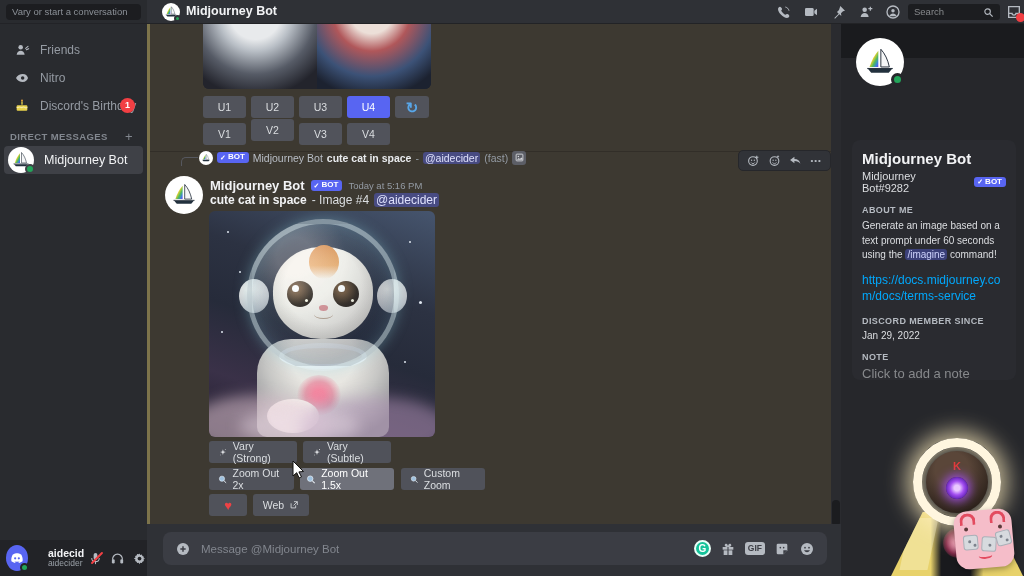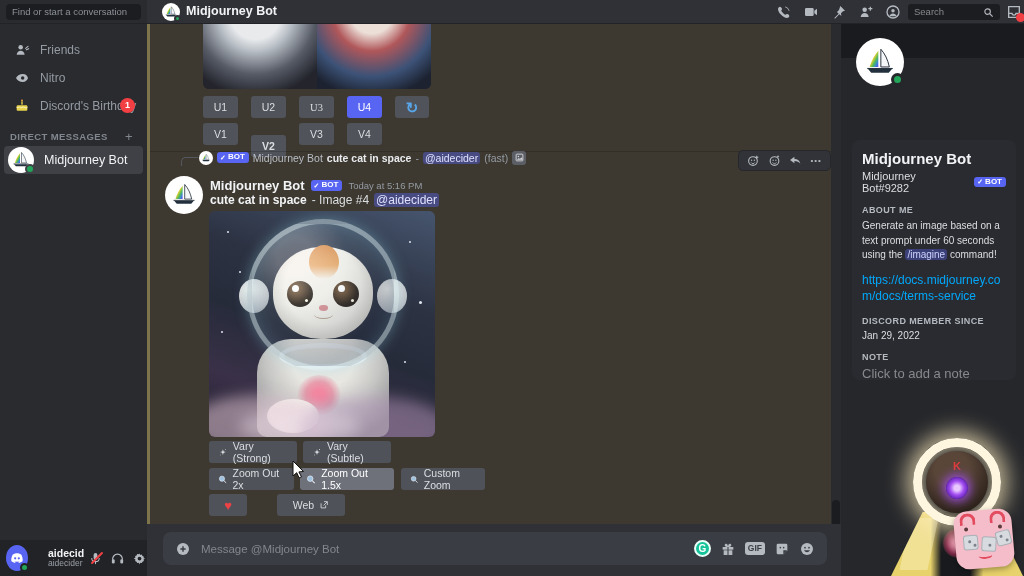--- a/index.html
+++ b/index.html
@@ -58,21 +58,21 @@
   .grid-half { width:50%; height:100%; }
   #grid-left { background:
       radial-gradient(circle at 46% -15%, #e8eaec 0 26%, #b9bfc6 38%, #565b66 62%, #23242c 85%),
       #23242c; }
   #grid-right { background:
       radial-gradient(circle at 48% -18%, #ecdfd8 0 22%, #b0575a 40%, #3c5277 66%, #1c2230 88%),
       #1c2230; }
   .mj-btn { position:absolute; height:22px; background:#51535b; border-radius:3px; color:#dbdee1; font-size:10.5px;
     display:flex; align-items:center; justify-content:center; }
   .mj-btn.primary { background:#5865f2; color:#fff; }
-  .u-btn, .v-btn { width:35px; }
+  .u-btn, .v-btn { width:43px; }
   #refresh-btn { width:34px; }
   #refresh-btn span { color:#58a6e8; font-size:15px; font-weight:bold; line-height:1; }
 
   
   #reply-spine { position:absolute; left:31px; top:133px; width:17px; height:9px; border-left:1.5px solid #56585f; border-top:1.5px solid #56585f; border-top-left-radius:5px; }
   #reply-line { position:absolute; left:49px; top:126px; height:15px; display:flex; align-items:center; gap:4px; white-space:nowrap; font-size:10.5px; }
   #reply-line .avatar-circle { width:14px; height:14px; }
   .bot-badge { background:#5865f2; color:#fff; border-radius:3px; font-size:8px; font-weight:bold; padding:1px 4px 1.5px 3px; display:inline-flex; align-items:center; gap:2px; line-height:1; }
   .bot-badge .chk { font-size:7px; }
   #reply-author { color:#b9bec6; }
@@ -218,21 +218,21 @@
       <circle cx="10" cy="12.4" r="1.2" fill="#5865f2"></circle>
         <circle cx="14" cy="12.4" r="1.2" fill="#5865f2"></circle>
     </g>
   </defs>
 </svg>
 
 <div id="app">
 
   <div id="sidebar">
     <div id="sidebar-top">
-      <div id="sidebar-search">Find or start a conversation</div>
+      <div id="sidebar-search">Vary or start a conversation</div>
     </div>
 
     <div class="nav-item" id="nav-nitro">
       <svg class="ico" width="16" height="16" viewBox="0 0 24 24">
           <path d="M3 12c2-4 6-6 10-6 4.5 0 7 2.5 8 6-1 3.5-3.5 6-8 6-4 0-8-2-10-6z" fill="currentColor"></path>
           <circle cx="13" cy="12" r="2.6" fill="#292b2f"></circle>
         </svg>
       <span>Nitro</span>
     </div>
 
@@ -353,28 +353,28 @@
 
   <div id="chat">
 
     <div id="grid-image">
       <div class="grid-half" id="grid-left"></div>
       <div class="grid-half" id="grid-right"></div>
     </div>
 
     <div class="mj-btn u-btn" style="left:53px; top:72px;">U1</div>
     <div class="mj-btn u-btn" style="left:101px; top:72px;">U2</div>
-    <div class="mj-btn u-btn" style="left:149px; top:72px;font-family:Liberation Serif, serif;">U3</div>
+    <div class="mj-btn u-btn" style="left:149px; top:72px;">U3</div>
     <div class="mj-btn u-btn primary" style="left:197px; top:72px;">U4</div>
     <div class="mj-btn" id="refresh-btn" style="left:245px; top:72px;">
       <span>↻</span>
     </div>
 
     <div class="mj-btn v-btn" style="left:53px; top:99px;">V1</div>
-    <div class="mj-btn v-btn" style="left:101px; top:111px;font-weight:bold;">V2</div>
+    <div class="mj-btn v-btn" style="left:101px; top:95px;">V2</div>
     <div class="mj-btn v-btn" style="left:149px; top:99px;">V3</div>
     <div class="mj-btn v-btn" style="left:197px; top:99px;">V4</div>
 
     <div id="chat-divider"></div>
 
     <div id="reply-spine"></div>
     <div id="reply-line">
       <span class="avatar-circle">
         <svg width="10" height="10" viewBox="0 0 24 24">
             <use href="#boat"></use>
@@ -506,21 +506,21 @@
       <svg class="mag" viewBox="0 0 24 24">
           <circle cx="10" cy="10" r="6.5" fill="#9fc2e0" stroke="#e6eef5" stroke-width="1.6"></circle>
           <path d="M15 15l5.5 5.5" stroke="#e6eef5" stroke-width="2.4"></path>
         </svg>
       <span>Custom Zoom</span>
     </div>
 
     <div class="act-btn" id="heart-btn" style="left:59px; top:470px; width:38px;">
       <span>♥</span>
     </div>
-    <div class="act-btn" style="left:103px; top:470px; width:68px;margin-left:24px;">
+    <div class="act-btn" style="left:103px; top:470px; width:56px;">
       <span>Web</span>
       <svg width="10" height="10" viewBox="0 0 24 24">
           <path d="M5 8v11h11v-6" stroke="#dbdee1" stroke-width="2" fill="none"></path>
           <path d="M12 4h8v8M20 4l-9 9" stroke="#dbdee1" stroke-width="2" fill="none"></path>
         </svg>
     </div>
 
     <svg id="cursor" width="13" height="19" viewBox="0 0 13 19">
         <path d="M1 1l10.5 10.5-4.6.4 2.6 5-2.4 1-2.4-5.2L1 16z" fill="#fff" stroke="#111" stroke-width="1"></path>
       </svg>

